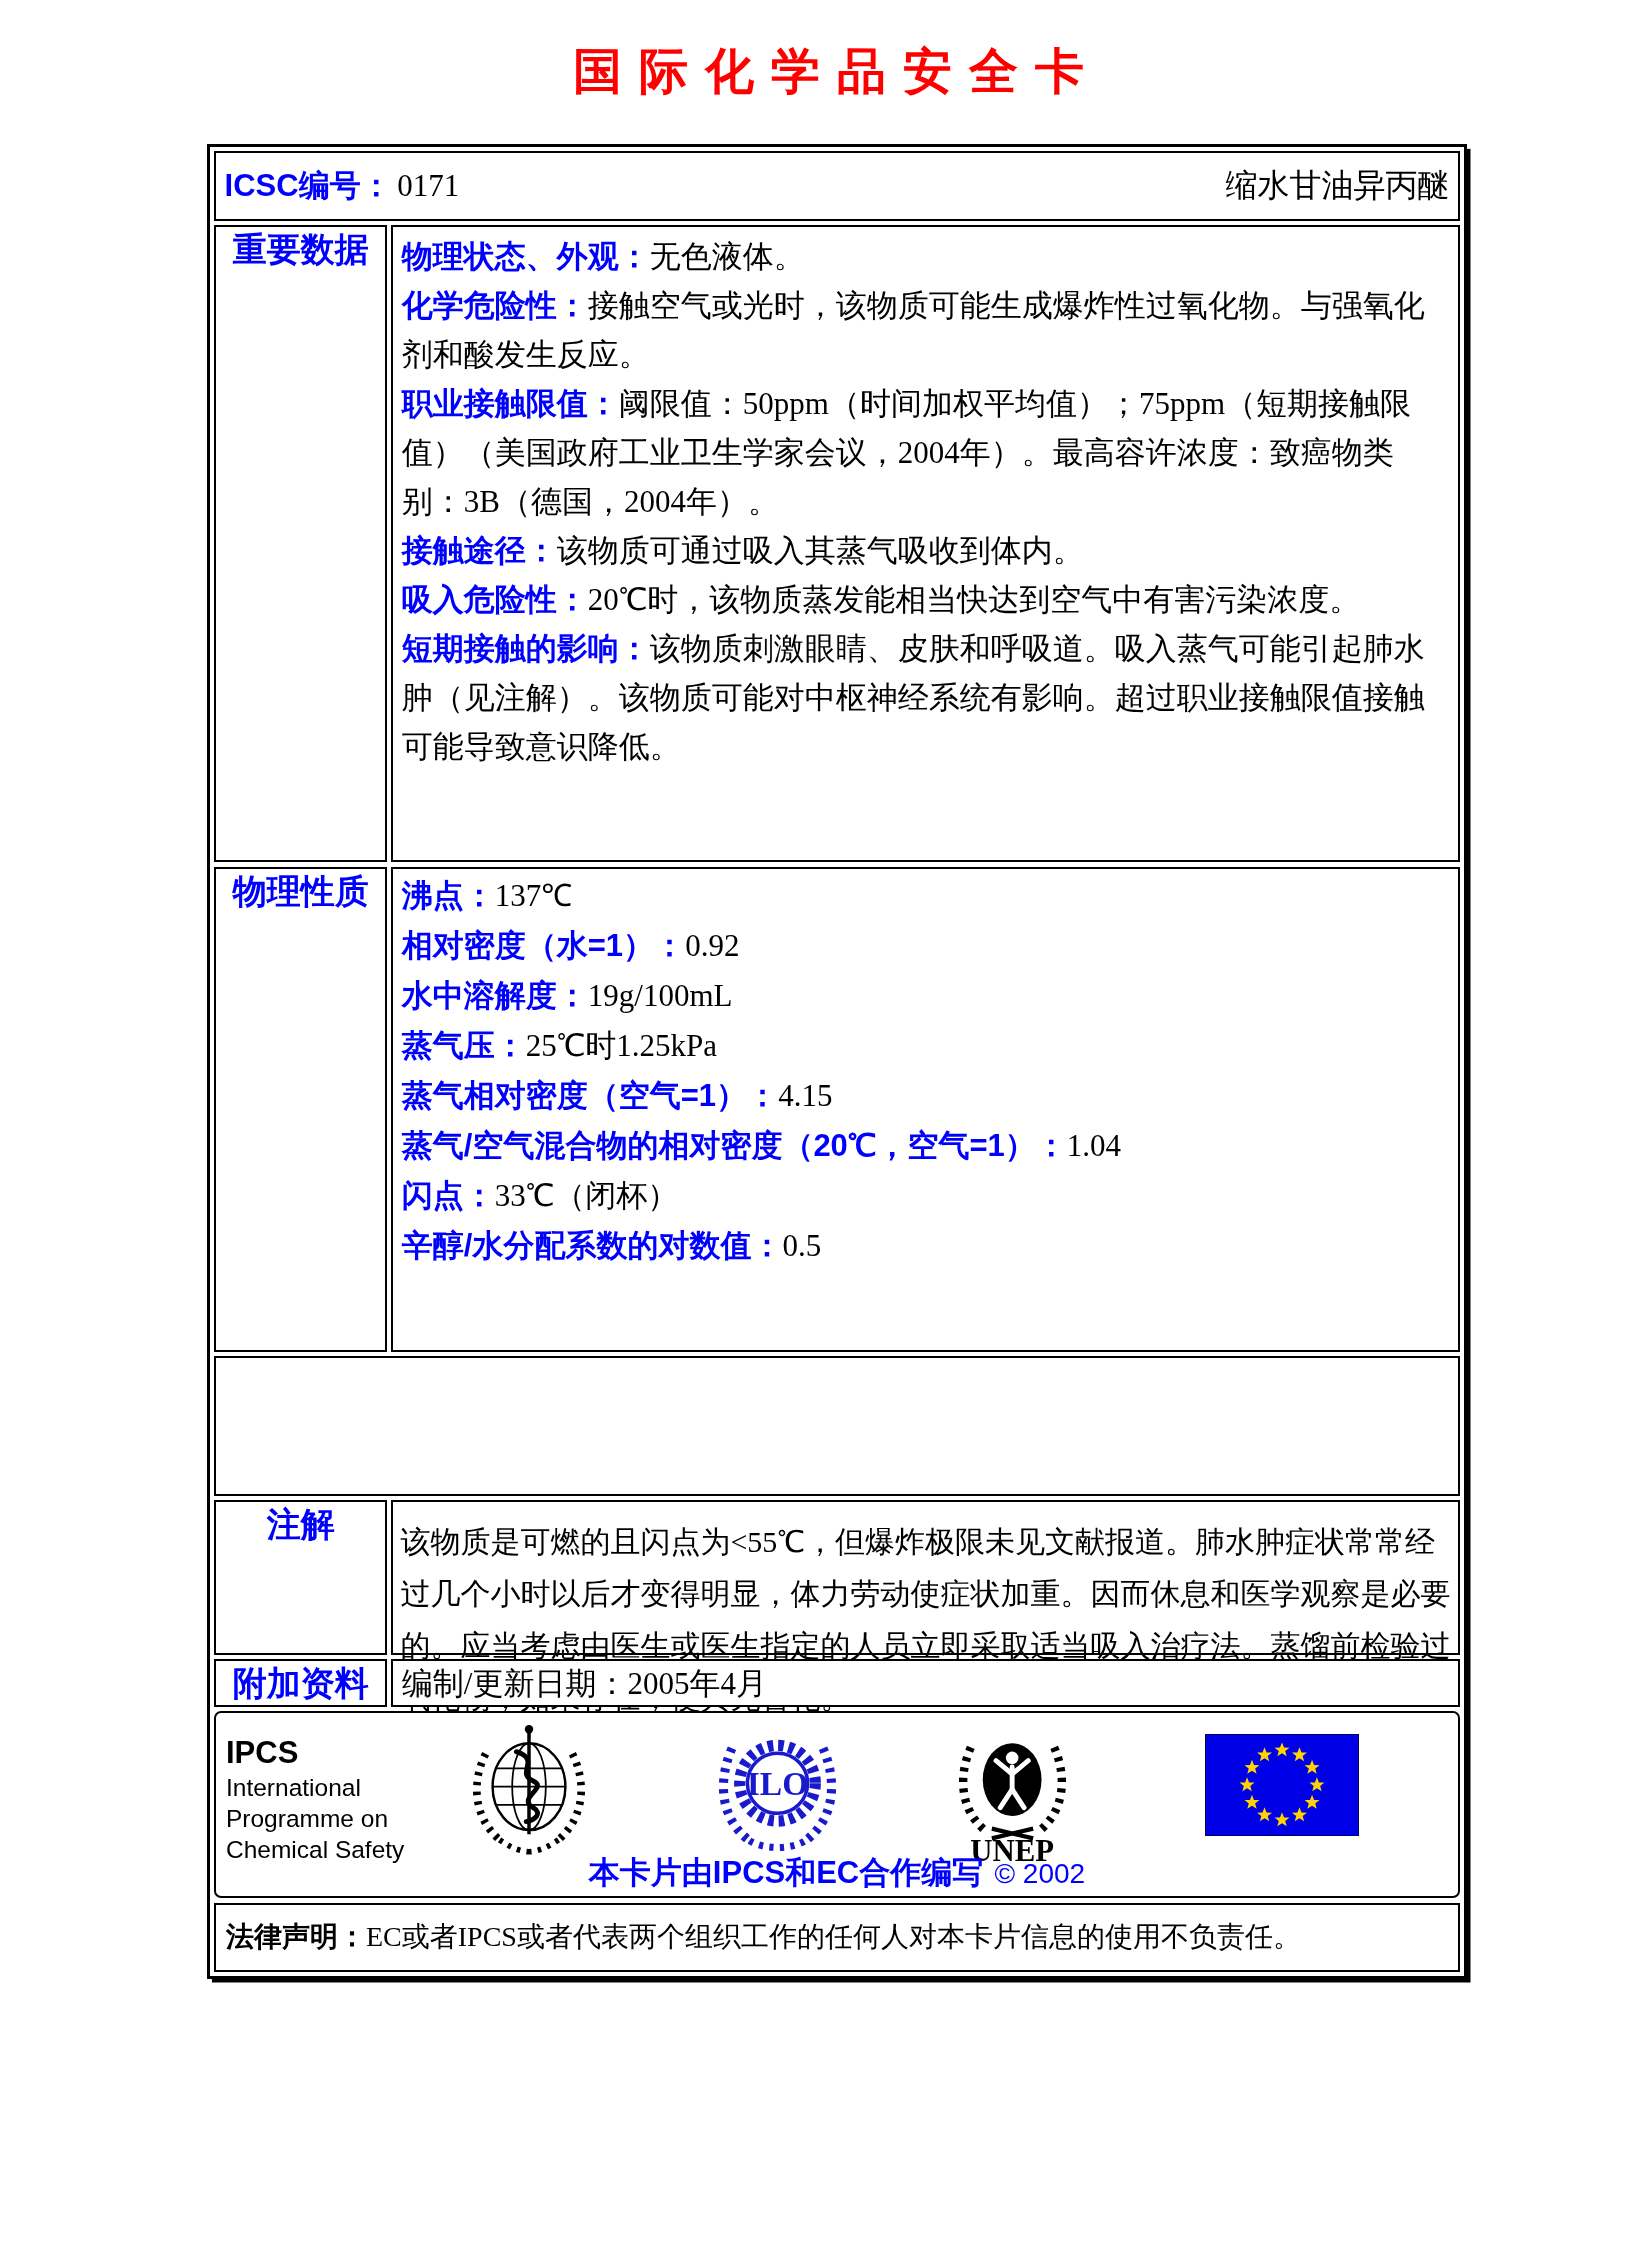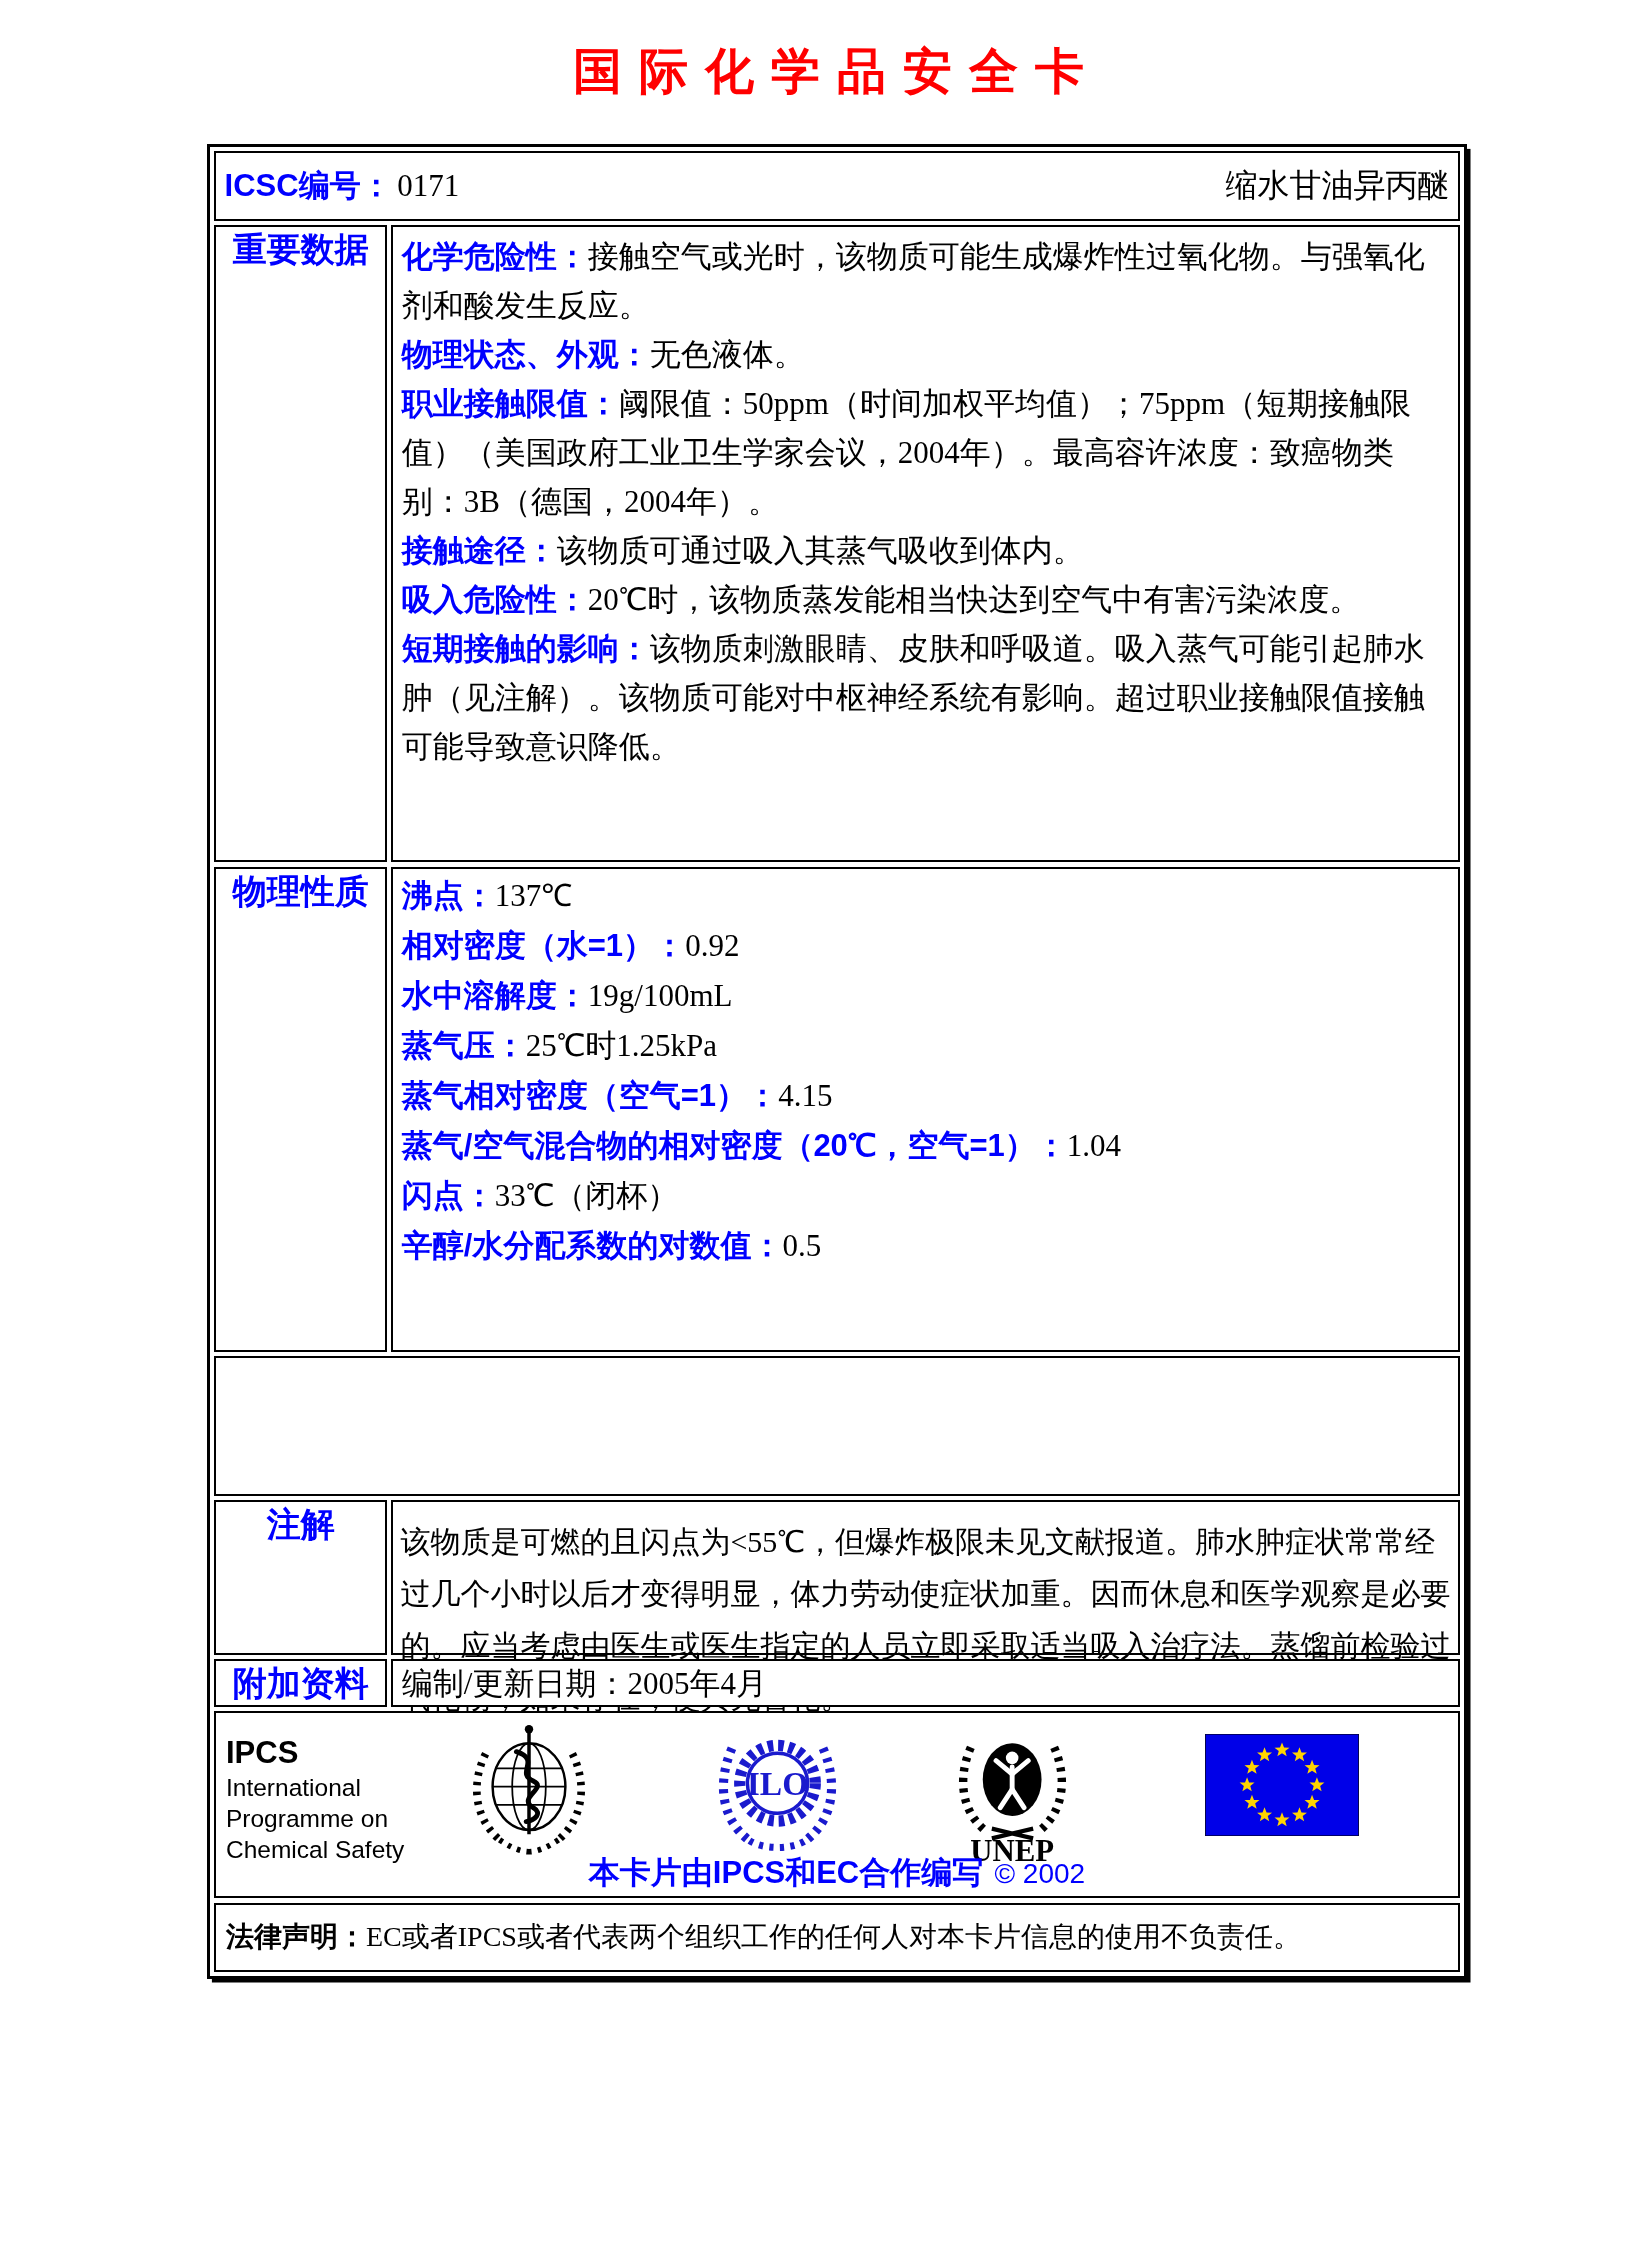--- a/index.html
+++ b/index.html
@@ -25,21 +25,21 @@
   .hdr-value{font-size:31px;margin-left:5.6px;}
   .hdr-name{font-size:32px;}
   .important-content{padding:4.2px 8.4px;font-size:31px;}
   .important-content p{margin:0;line-height:49px;}
   .physical-content{padding:2.8px 8.4px;font-size:31px;}
   .physical-content p{margin:0;line-height:50px;}
   .entry-label{color:#0000ff;font-family:"Liberation Sans",sans-serif;font-weight:bold;}
   .notes-content{padding:14px 7px;font-size:30px;line-height:52px;}
   .notes-content p{margin:0;}
   .add-content{padding:1.4px 8.4px;font-size:31px;line-height:41px;}
-  .footer-cell{flex:1;position:relative;}
+  .footer-cell{flex:1;position:relative;border-radius:7px;}
   .ipcs-block{position:absolute;left:9.8px;top:21px;font-family:"Liberation Sans",sans-serif;}
   .ipcs-acronym{font-weight:bold;font-size:31px;line-height:38px;}
   .ipcs-line{font-size:24.5px;line-height:31px;}
   .who-logo{position:absolute;left:250px;top:8.4px;}
   .ilo-logo{position:absolute;left:495px;top:7px;}
   .unep-logo{position:absolute;left:735px;top:4.2px;}
   .eu-flag{position:absolute;left:989px;top:21px;}
   .credit-line{position:absolute;left:0;right:0;bottom:2.8px;text-align:center;color:#0000ff;}
   .credit-main{font-family:"Liberation Sans",sans-serif;font-weight:bold;font-size:31px;}
   .credit-copy{font-family:"Liberation Sans",sans-serif;font-size:28px;margin-left:11.2px;}
@@ -63,22 +63,22 @@
         </span>
         <span class="hdr-name">缩水甘油异丙醚</span>
       </div>
     </div>
 
     <div class="row r-important">
       <div class="cell label-cell">
         <span class="rowlbl">重要数据</span>
       </div>
       <div class="cell content-cell important-content">
+        <p><span class="entry-label">物理状态、外观：</span><span>无色液体。</span></p>
         <p><span class="entry-label">化学危险性：</span><span>接触空气或光时，该物质可能生成爆炸性过氧化物。与强氧化剂和酸发生反应。</span></p>
-        <p><span class="entry-label">物理状态、外观：</span><span>无色液体。</span></p>
         <p><span class="entry-label">职业接触限值：</span><span>阈限值：50ppm（时间加权平均值）；75ppm（短期接触限值）（美国政府工业卫生学家会议，2004年）。最高容许浓度：致癌物类别：3B（德国，2004年）。</span></p>
         <p><span class="entry-label">接触途径：</span><span>该物质可通过吸入其蒸气吸收到体内。</span></p>
         <p><span class="entry-label">吸入危险性：</span><span>20℃时，该物质蒸发能相当快达到空气中有害污染浓度。</span></p>
         <p><span class="entry-label">短期接触的影响：</span><span>该物质刺激眼睛、皮肤和呼吸道。吸入蒸气可能引起肺水肿（见注解）。该物质可能对中枢神经系统有影响。超过职业接触限值接触可能导致意识降低。</span></p>
       </div>
     </div>
 
     <div class="row r-physical">
       <div class="cell label-cell">
         <span class="rowlbl">物理性质</span>

